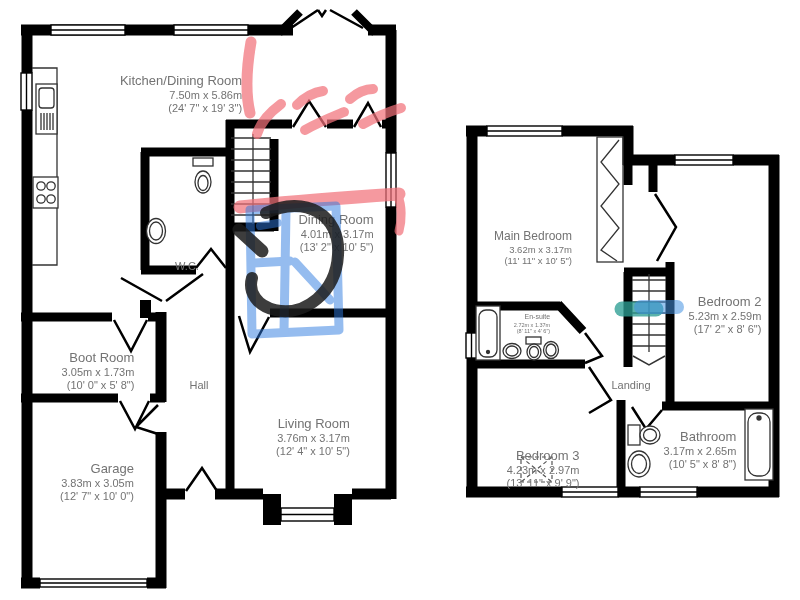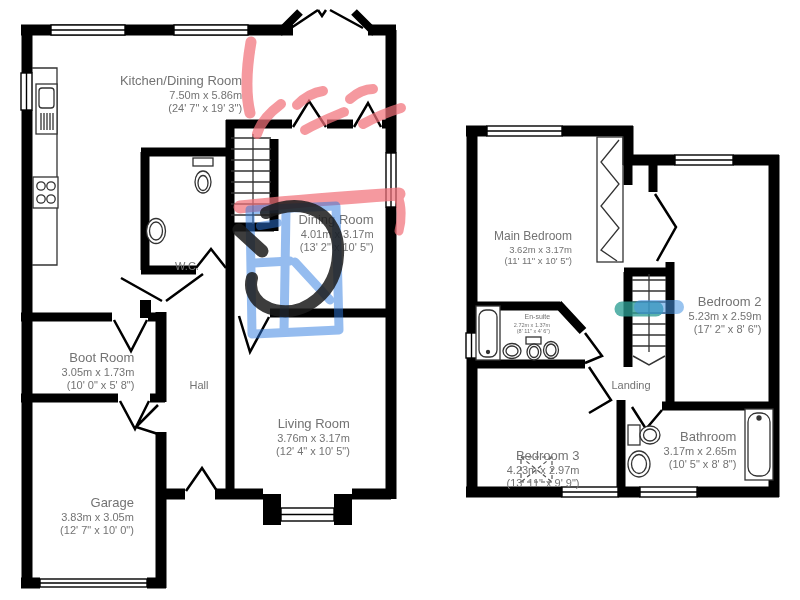--- a/index.html
+++ b/index.html
@@ -189,21 +189,21 @@
     <span class="rl d11">(10' 0" x 5' 8")</span>
   </div>
   <div class="room-label" style="left:199px;top:379px;">
     <span class="rl n11">Hall</span>
   </div>
   <div class="room-label" style="left:313px;top:416px;">
     <span class="rl n13">Living Room</span>
     <span class="rl d11">3.76m x 3.17m</span>
     <span class="rl d11">(12' 4" x 10' 5")</span>
   </div>
-  <div class="room-label" style="left:97px;top:495px;">
+  <div class="room-label" style="left:97px;top:461px;">
     <span class="rl n13">Garage</span>
     <span class="rl d11">3.83m x 3.05m</span>
     <span class="rl d11">(12' 7" x 10' 0")</span>
   </div>
 
   <div class="room-label" style="left:533px;top:193px;margin-top:36px;">
     <span class="rl n12">Main Bedroom</span>
     <span class="rl d10">3.62m x 3.17m</span>
     <span class="rl d10">(11' 11" x 10' 5")</span>
   </div>

